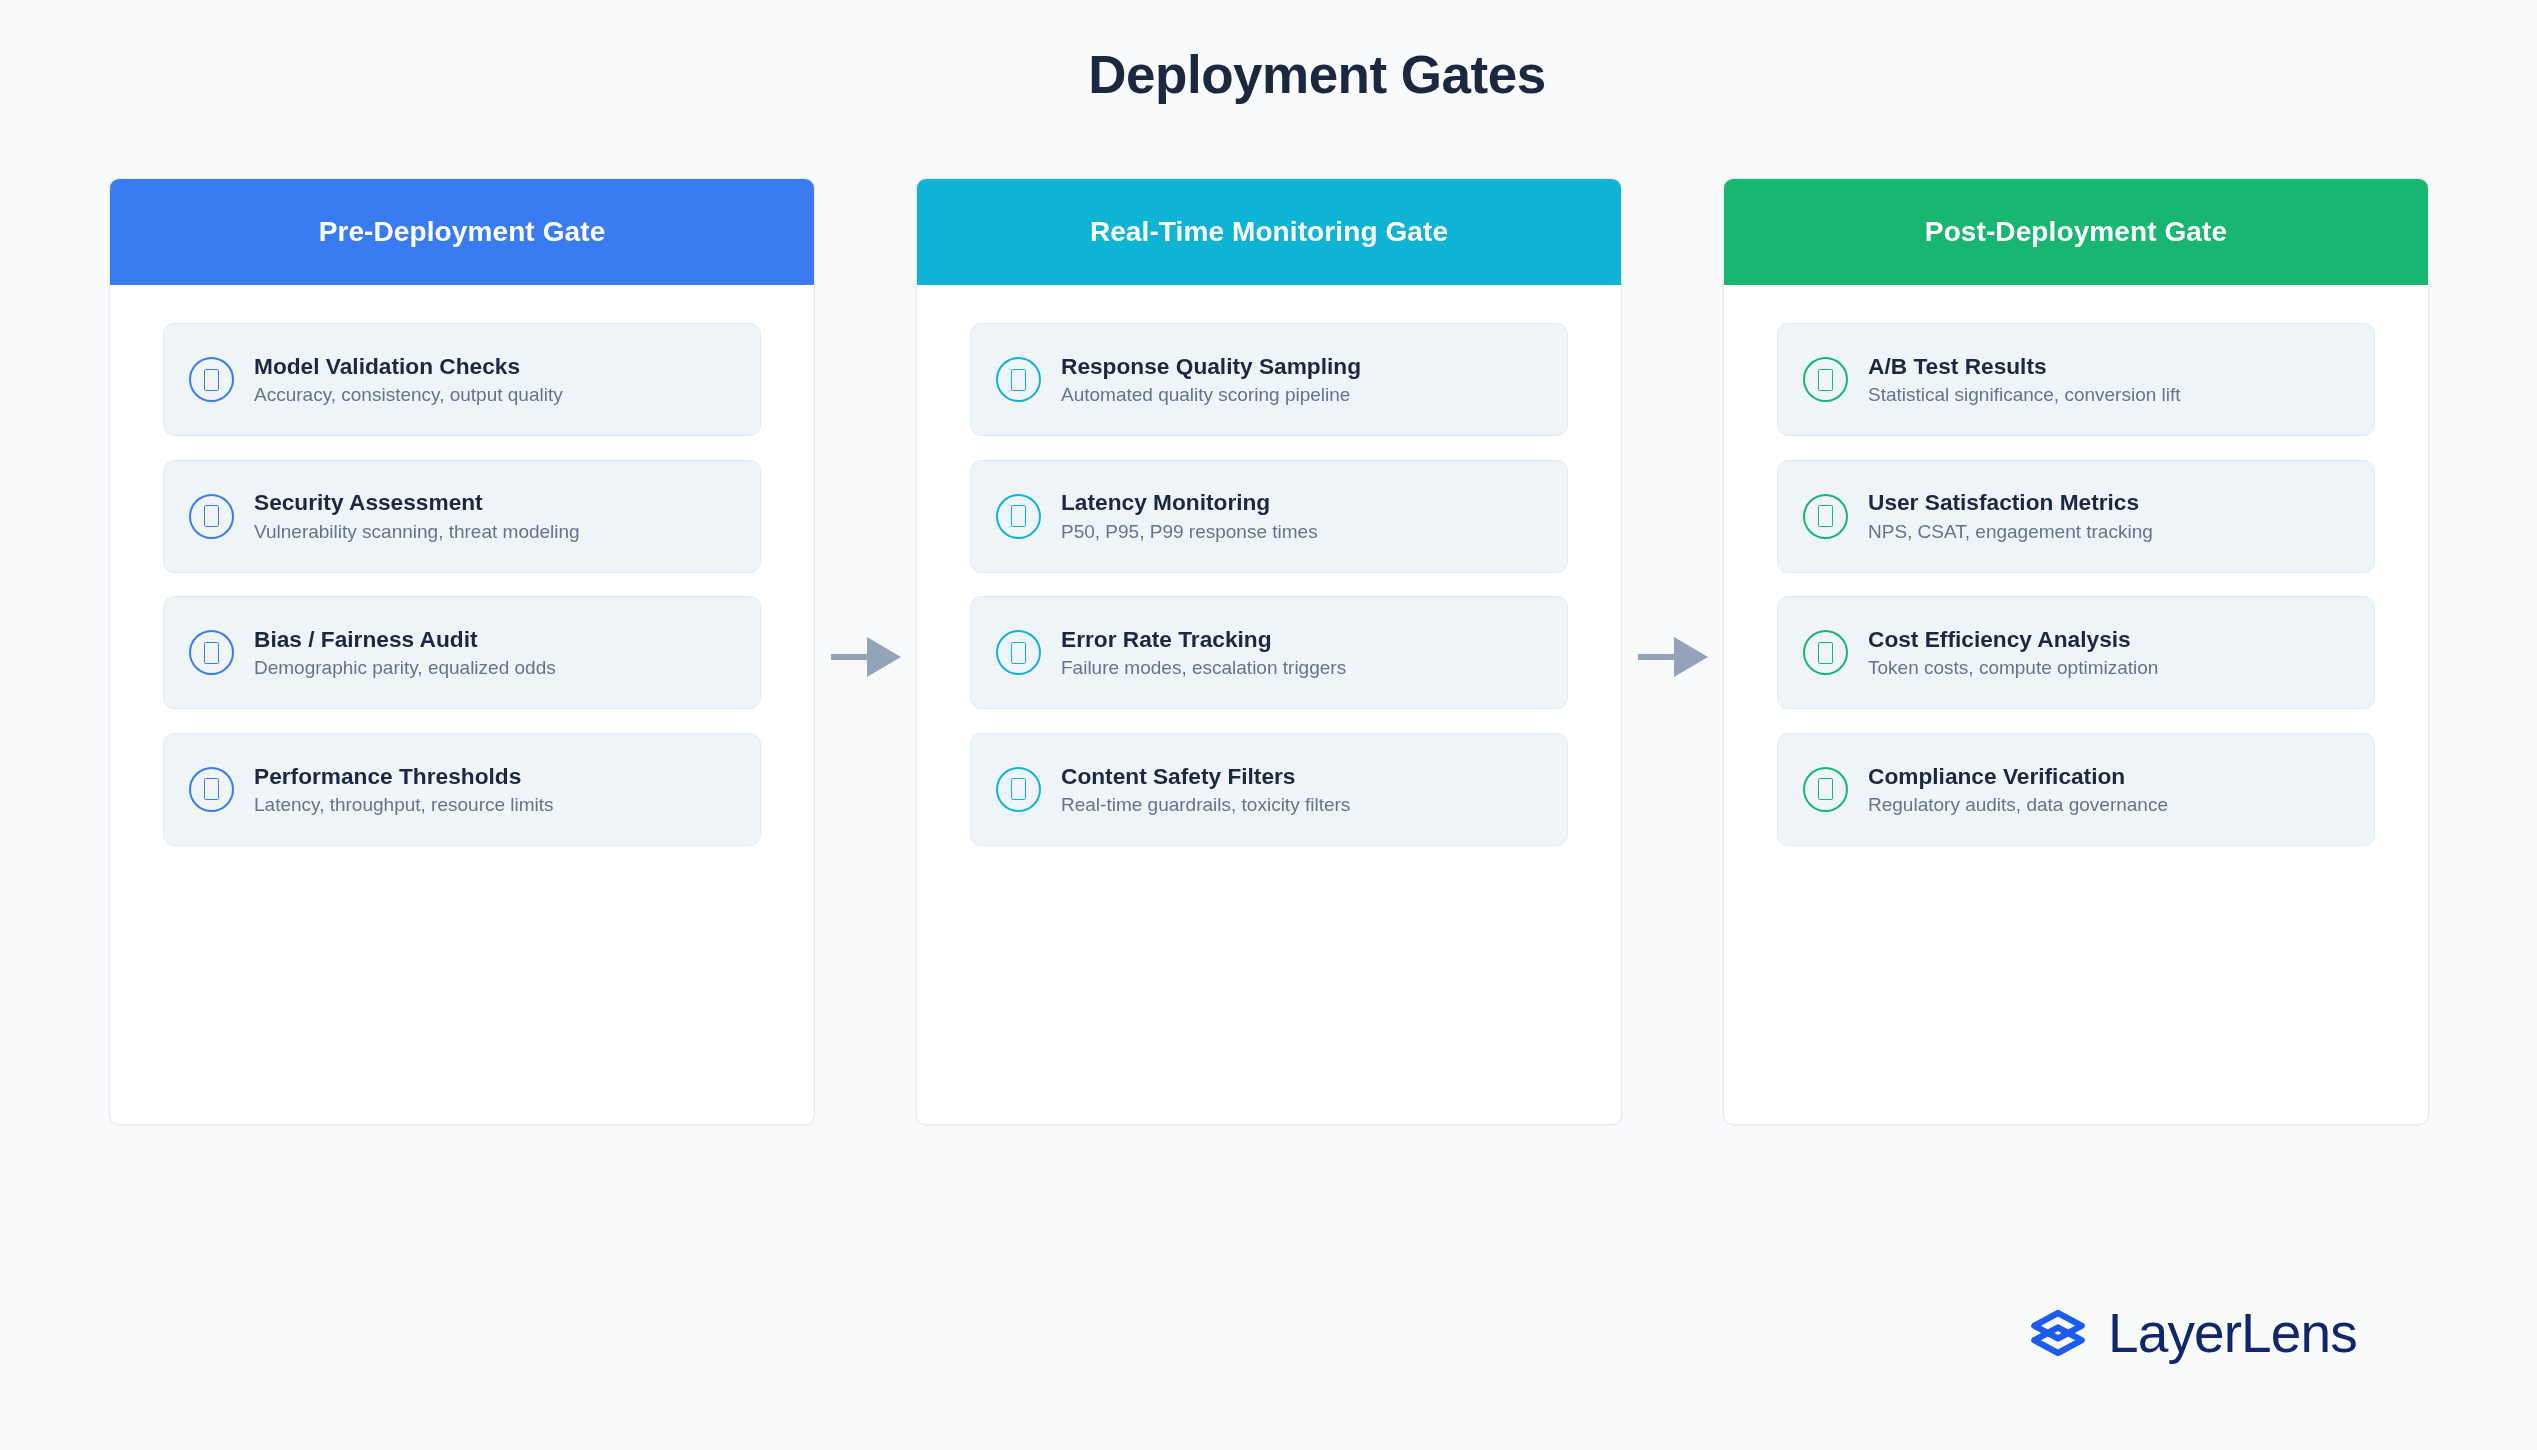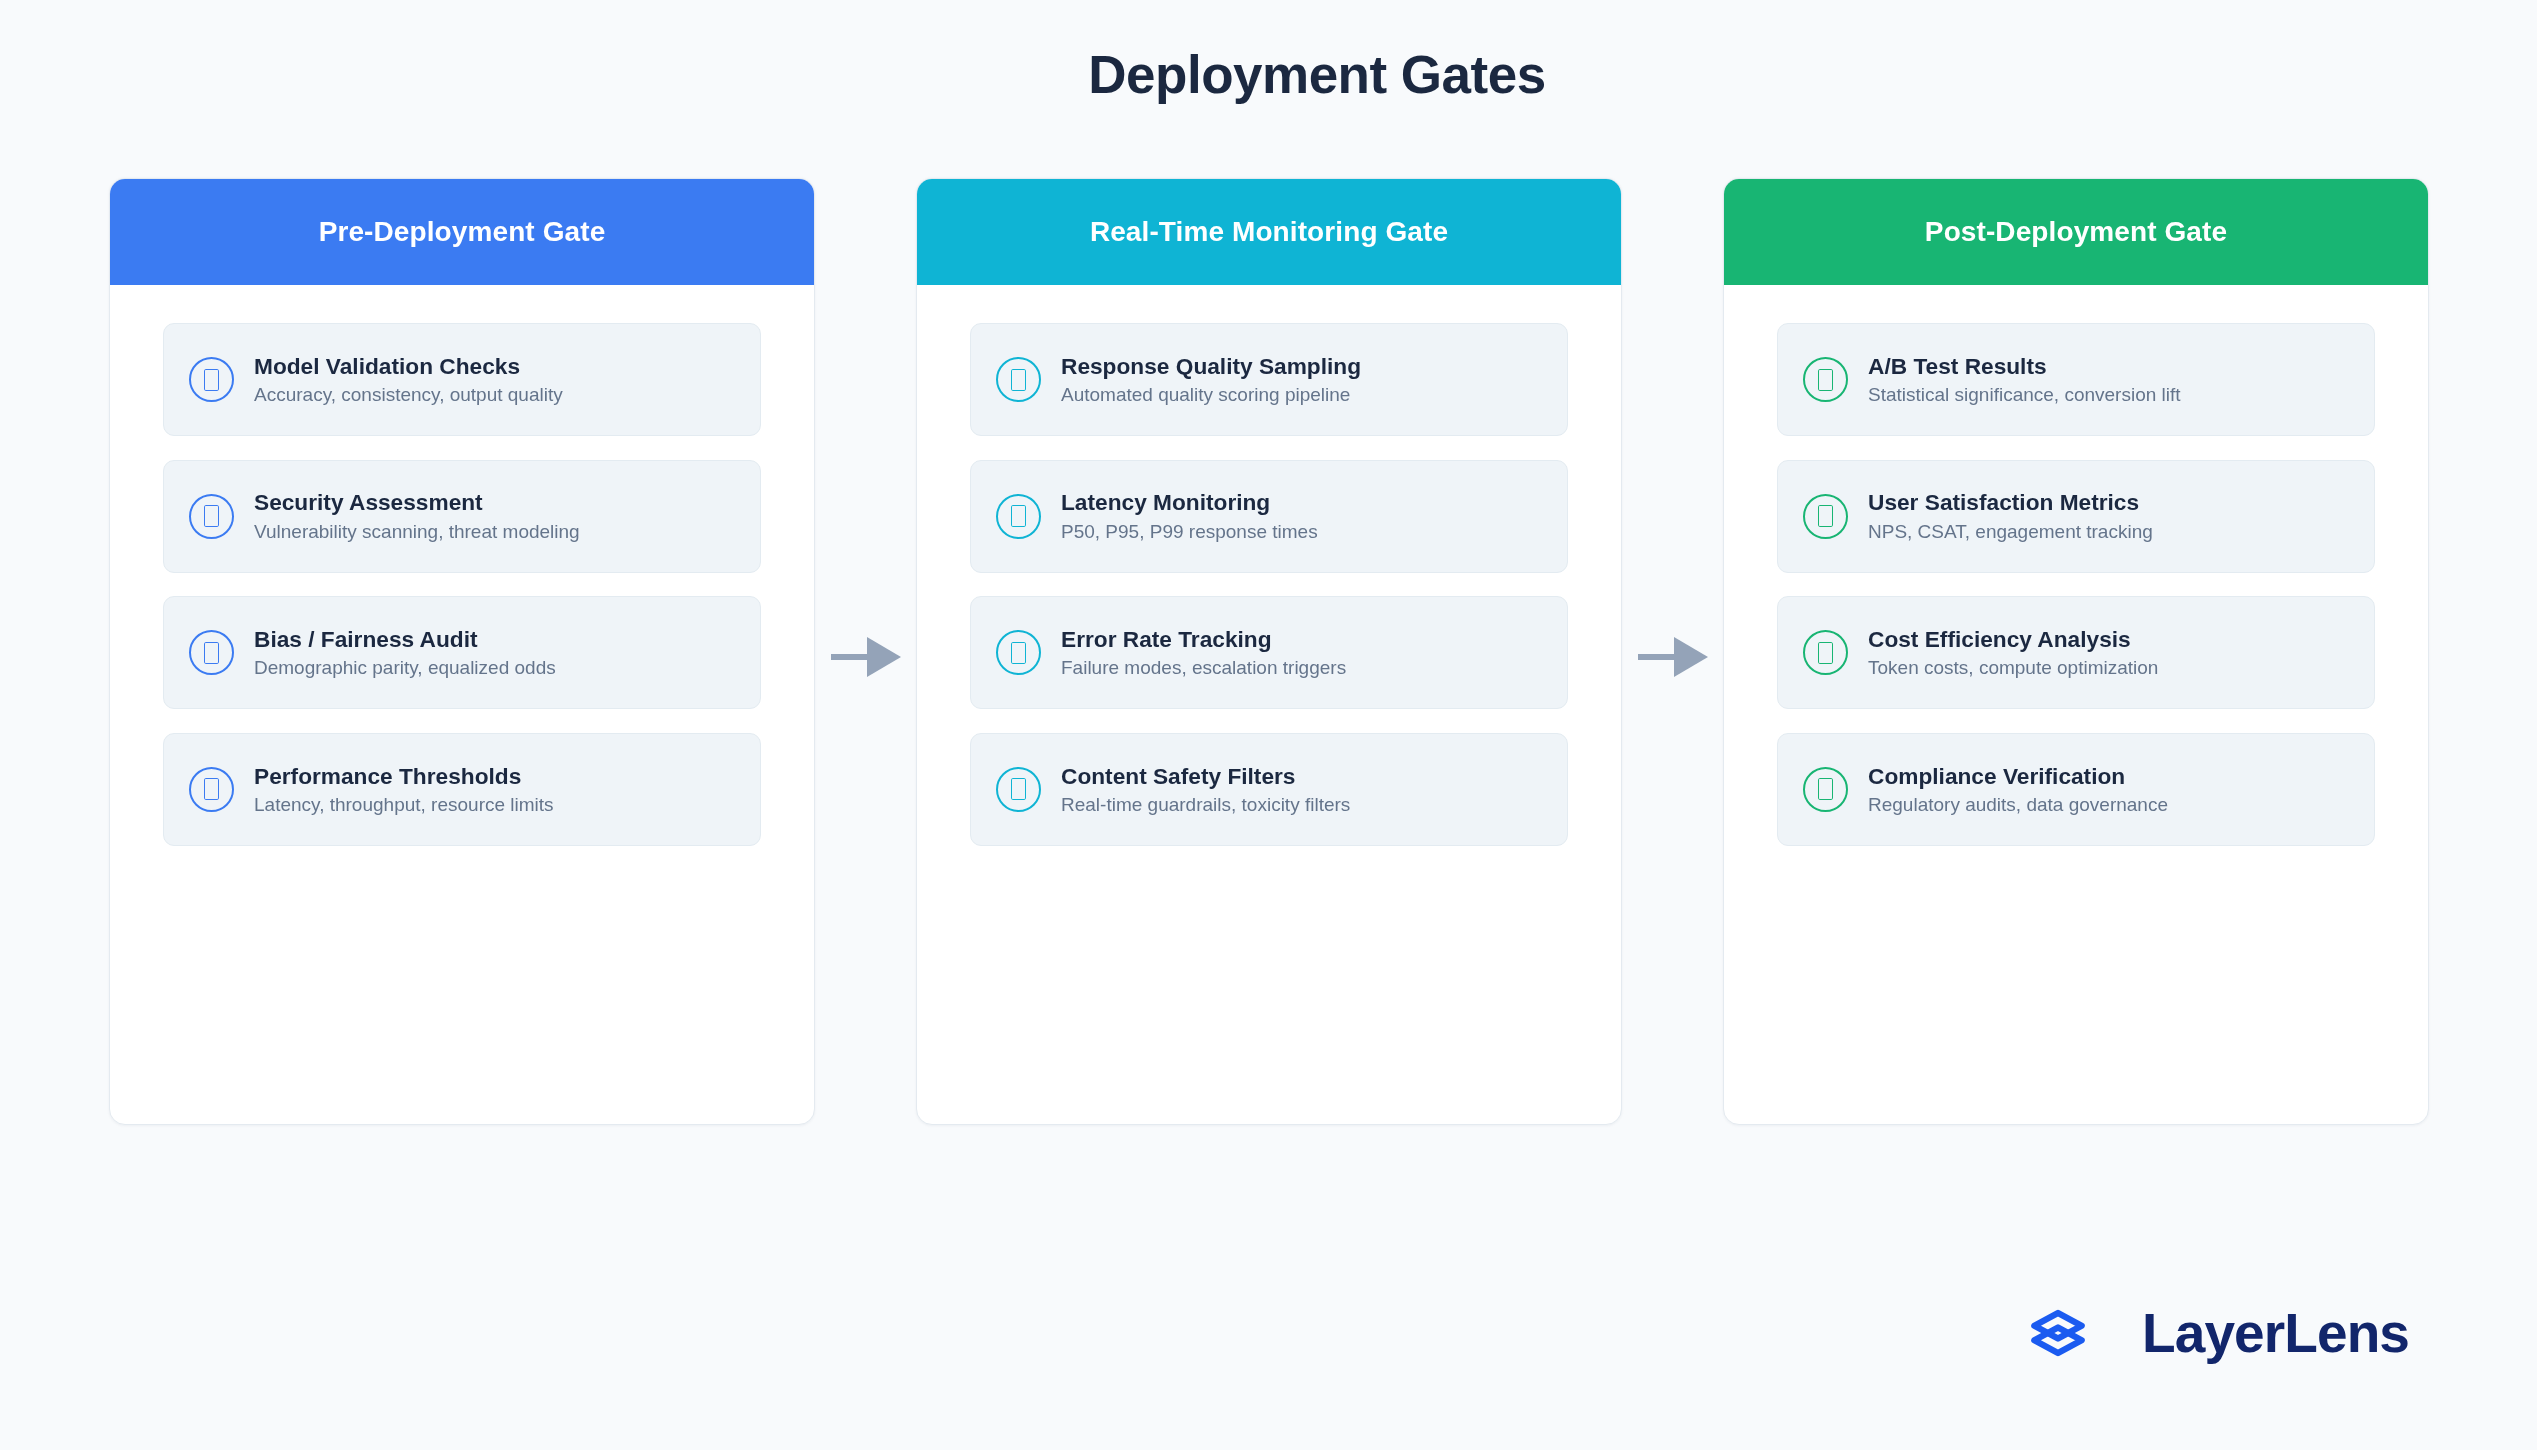--- a/index.html
+++ b/index.html
@@ -38,21 +38,21 @@
     width: 2320px;
     height: 947px;
     display: flex;
     align-items: stretch;
   }
 
   .gate-panel {
     width: 706px;
     background: #FFFFFF;
     border: 0.9px solid #E4EAF0;
-    border-radius: 16px;
+    border-radius: 10px;
     overflow: hidden;
     display: flex;
     flex-direction: column;
     box-shadow: 0 0.9px 2.7px rgba(25,45,80,0.05);
   }
 
   .gate-header {
     height: 106px;
     flex: 0 0 106px;
     display: flex;
@@ -162,25 +162,24 @@
   }
 
   .brand-mark {
     width: 60px;
     height: 60px;
     flex: 0 0 60px;
   }
 
   .brand-name {
     font-size: 55px;
-    font-weight: bold;
+    font-weight: normal;
     color: #12266B;
     letter-spacing: -0.9px;
     line-height: 1;
-    margin-left: 34px;
   }
 </style>
 </head>
 <body style="background: rgb(248, 250, 252);">
 
 <div class="page-title" style="color: rgb(27, 40, 64);">Deployment Gates</div>
 
 <div class="columns">
 
   <div class="gate-panel">

